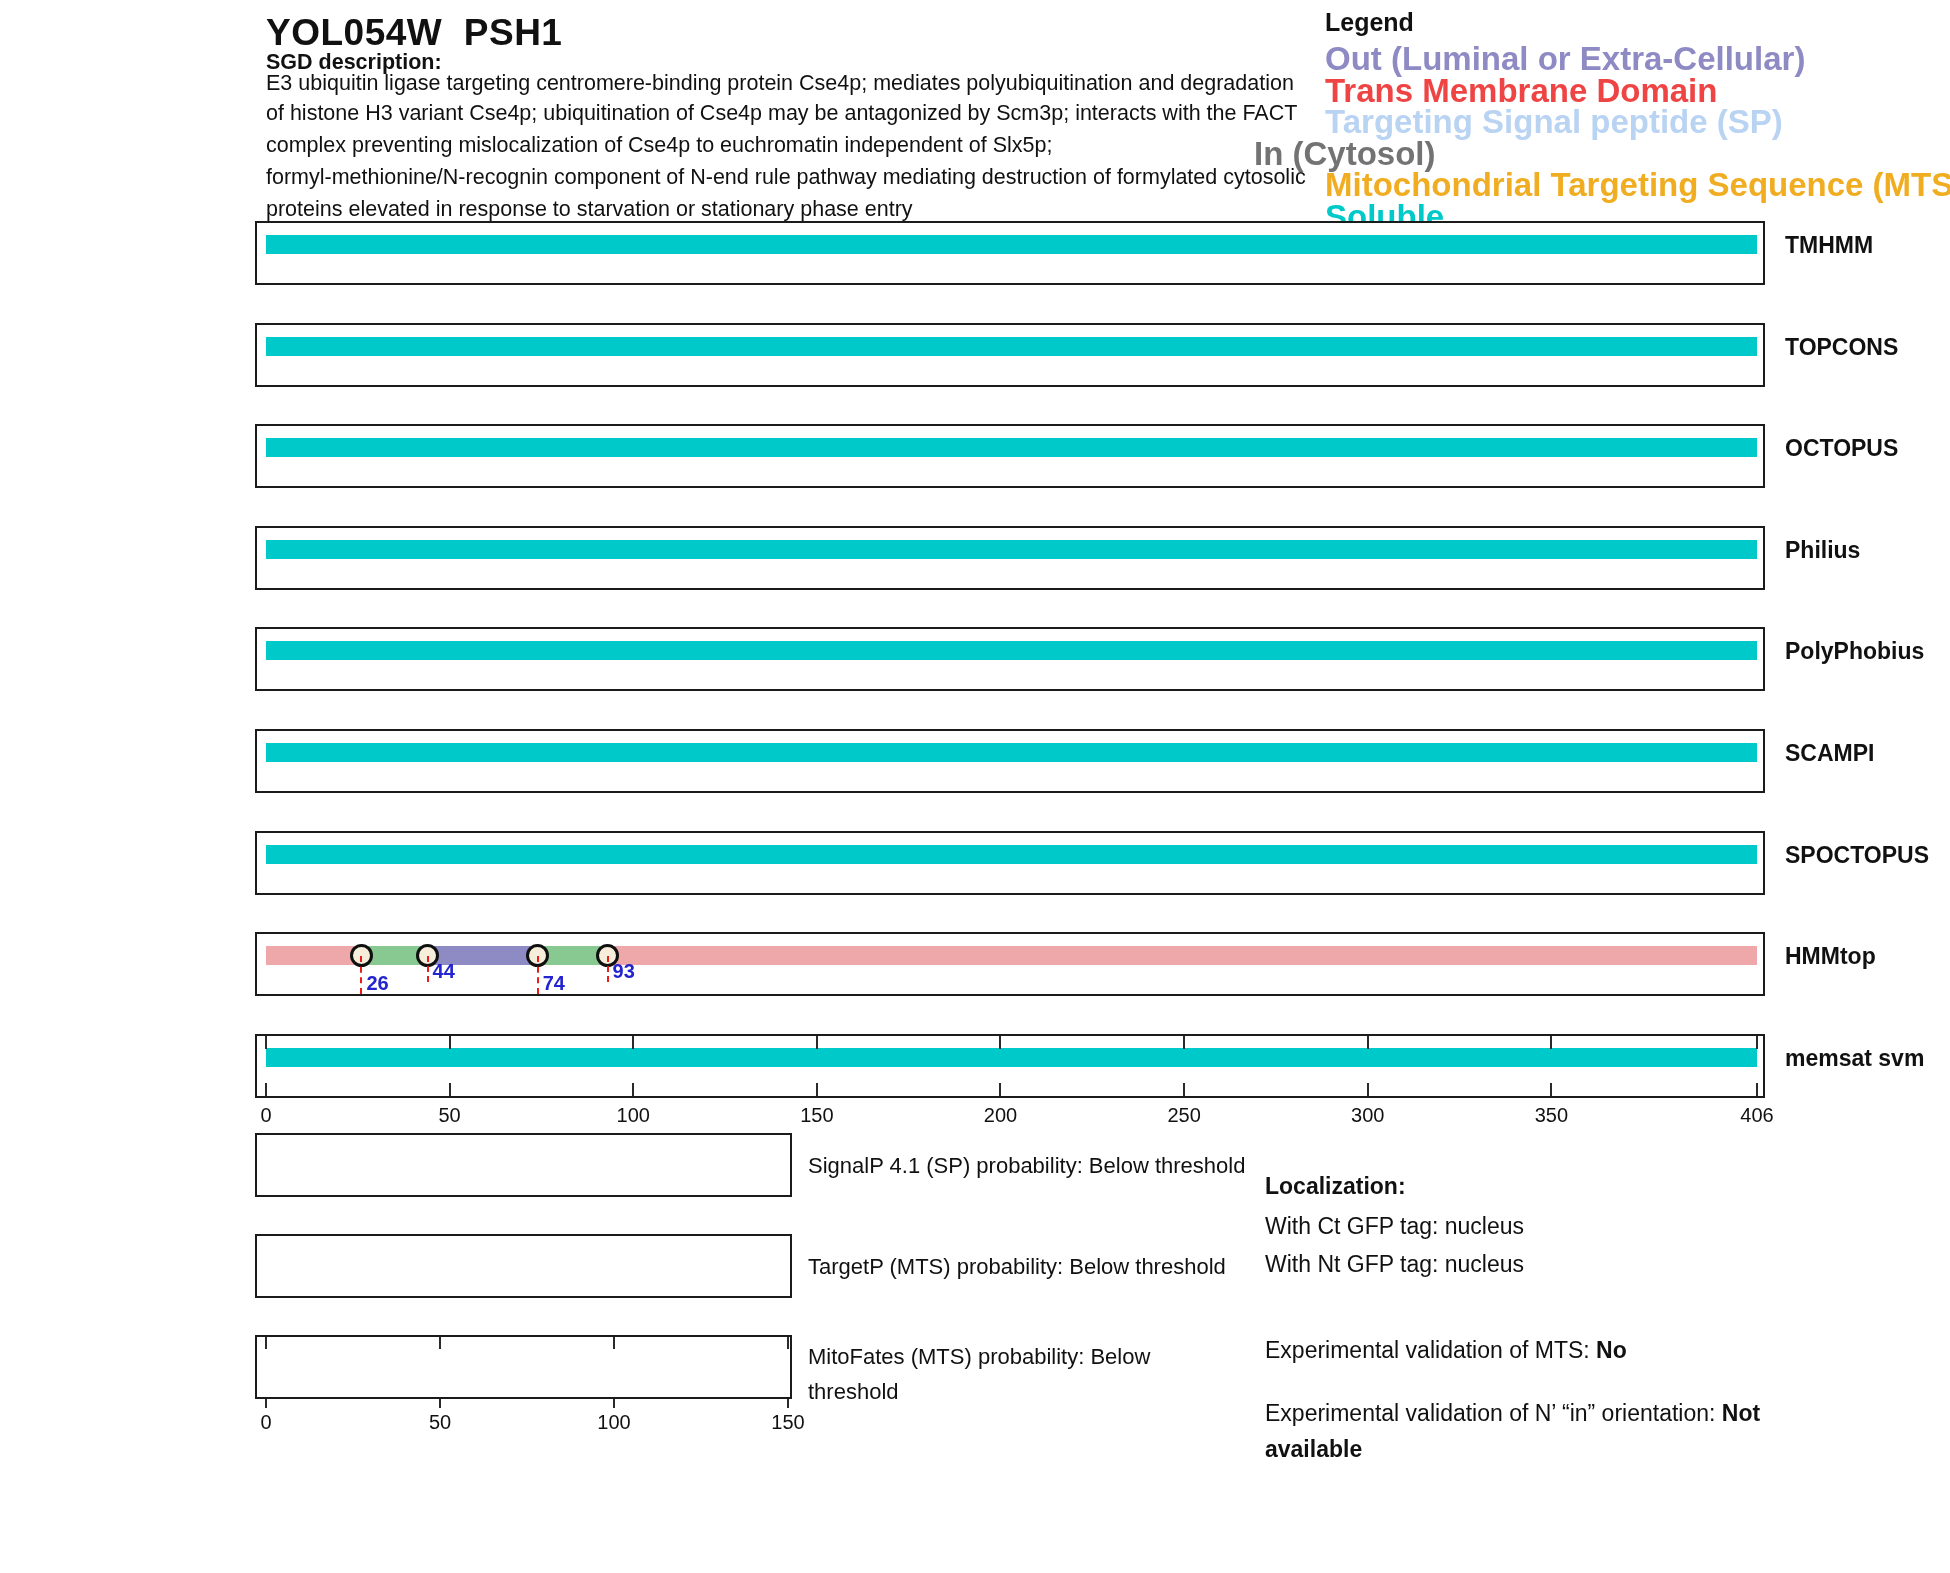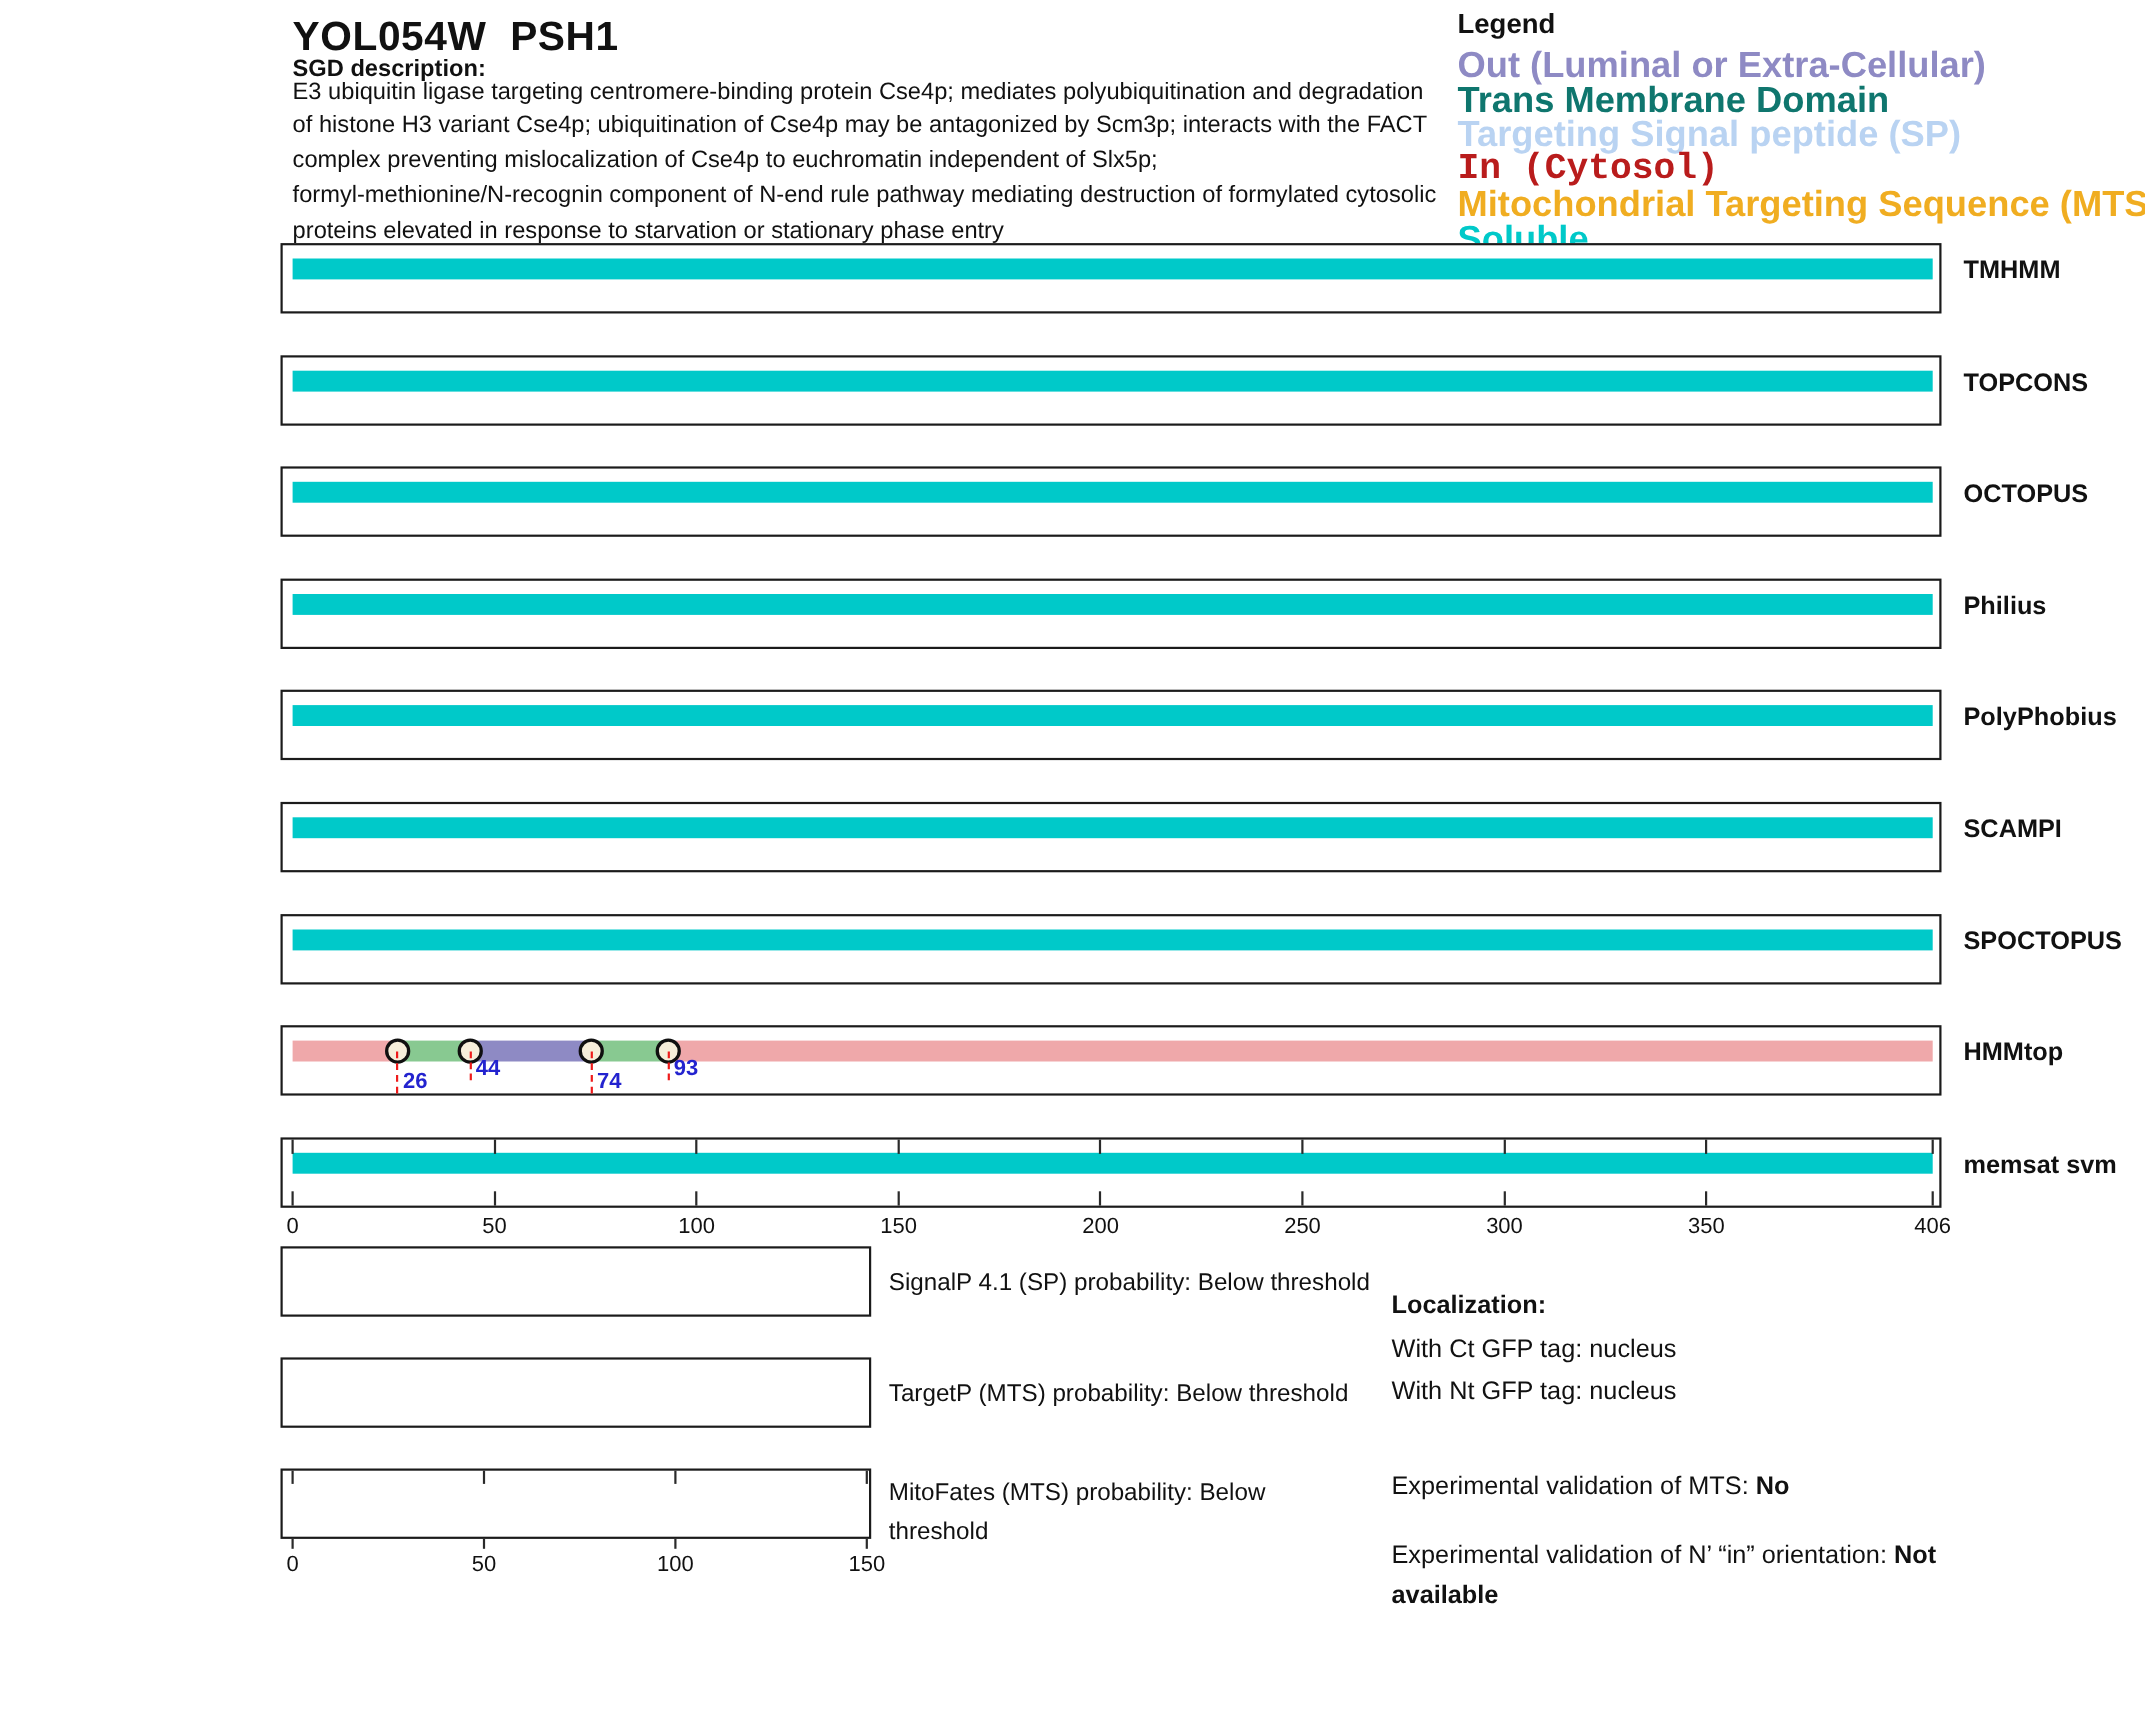--- a/index.html
+++ b/index.html
@@ -35,23 +35,23 @@
       <div class="abs desc-line" style="position: absolute; left: 266px; top: 51px; margin-top: 20px;">E3 ubiquitin ligase targeting centromere-binding protein Cse4p; mediates polyubiquitination and degradation</div>
       <div class="abs desc-line" style="position: absolute; left: 266px; top: 101px;">of histone H3 variant Cse4p; ubiquitination of Cse4p may be antagonized by Scm3p; interacts with the FACT</div>
       <div class="abs desc-line" style="position: absolute; left: 266px; top: 133px;">complex preventing mislocalization of Cse4p to euchromatin independent of Slx5p;</div>
       <div class="abs desc-line" style="position: absolute; left: 266px; top: 165px;">formyl-methionine/N-recognin component of N-end rule pathway mediating destruction of formylated cytosolic</div>
       <div class="abs desc-line" style="position: absolute; left: 266px; top: 197px;">proteins elevated in response to starvation or stationary phase entry</div>
     </div>
 
   <div class="abs" id="legend-title">Legend</div>
   <div id="legend-items">
       <div class="abs legend-item" style="position: absolute; left: 1325px; top: 40px; color: rgb(142, 138, 196);">Out (Luminal or Extra-Cellular)</div>
-      <div class="abs legend-item" style="position: absolute; left: 1325px; top: 71.5px; color: #0f766e;">Trans Membrane Domain</div>
+      <div class="abs legend-item" style="position: absolute; left: 1325px; top: 71.5px; color: #ef4444;">Trans Membrane Domain</div>
       <div class="abs legend-item" style="position: absolute; left: 1325px; top: 103px; color: rgb(185, 211, 242);">Targeting Signal peptide (SP)</div>
-      <div class="abs legend-item" style="position: absolute; left: 1325px; top: 134.5px; color: #b91c1c; font-family: Liberation Mono, monospace;">In (Cytosol)</div>
+      <div class="abs legend-item" style="position: absolute; left: 1254px; top: 134.5px; color: #737373;">In (Cytosol)</div>
       <div class="abs legend-item" style="position: absolute; left: 1325px; top: 166px; color: rgb(240, 173, 33);">Mitochondrial Targeting Sequence (MTS)</div>
       <div class="abs legend-item" style="position: absolute; left: 1325px; top: 197.5px; color: rgb(0, 201, 201);">Soluble</div>
     </div>
 
   <div id="tracks-layer">
       <div class="abs track-box" style="position: absolute; left: 255px; top: 221px; width: 1510px; height: 64px;"></div>
       <div class="abs bar-seg" title="Soluble" style="position: absolute; left: 266px; top: 235px; width: 1491px; background: rgb(0, 201, 201);"></div>
       <div class="abs track-label" style="position: absolute; left: 1785px; top: 231px;">TMHMM</div>
       <div class="abs track-box" style="position: absolute; left: 255px; top: 323px; width: 1510px; height: 64px;"></div>
       <div class="abs bar-seg" title="Soluble" style="position: absolute; left: 266px; top: 337px; width: 1491px; background: rgb(0, 201, 201);"></div>

